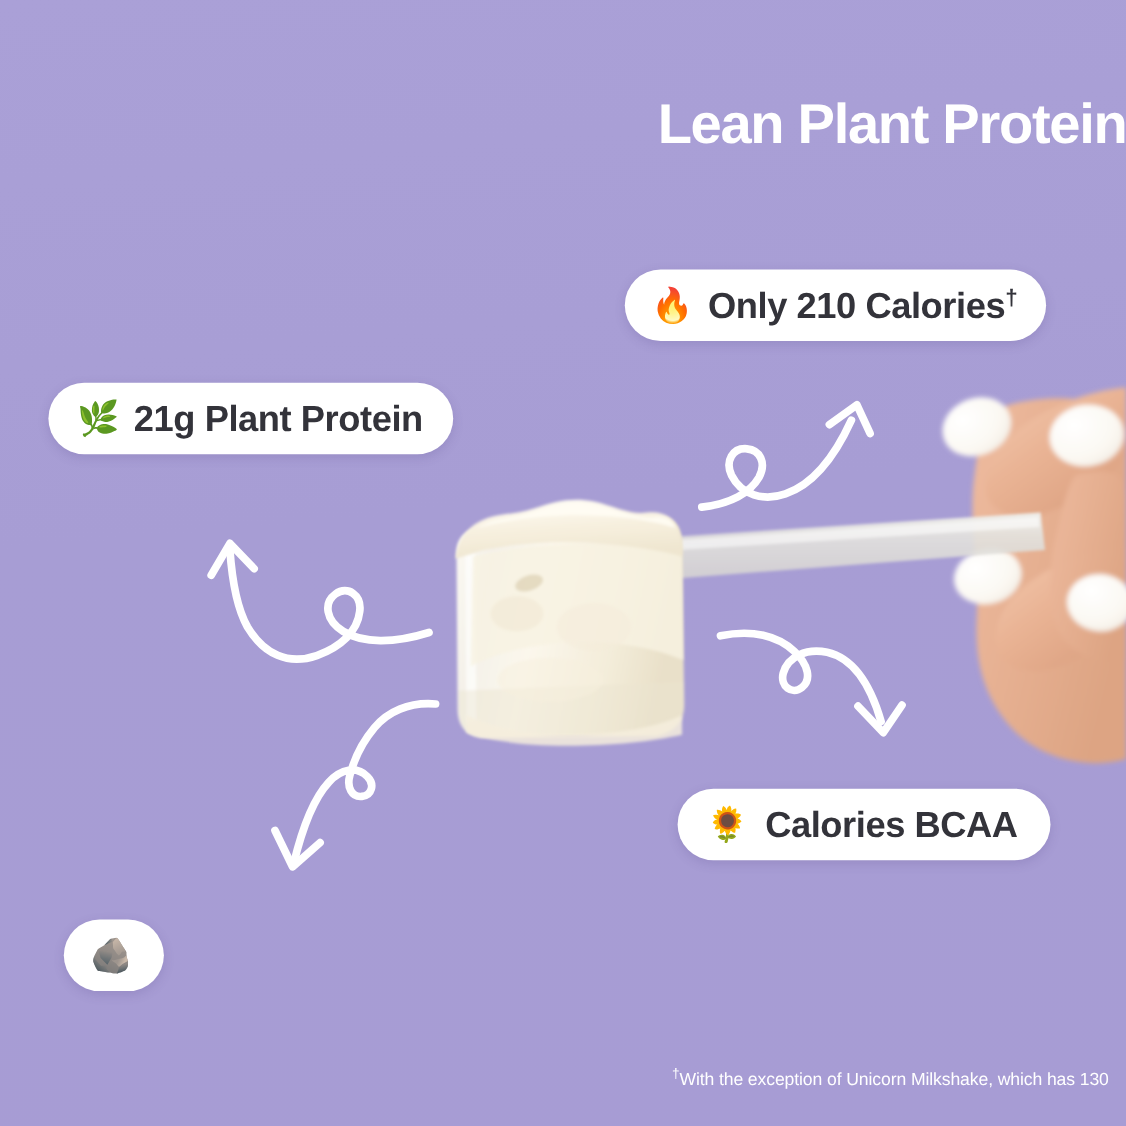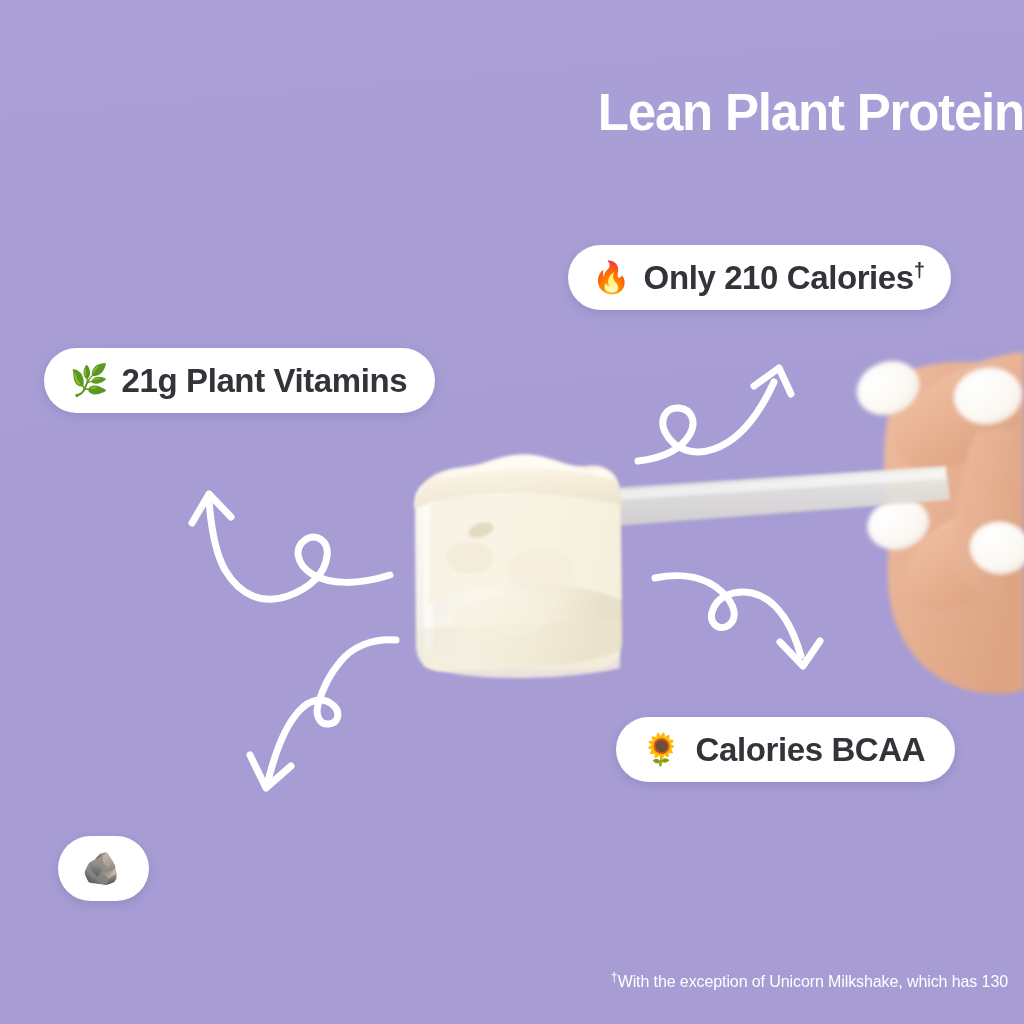--- a/index.html
+++ b/index.html
@@ -254,21 +254,21 @@
     </g>
   </svg>
 
   <div class="pill" id="pill-calories">
     <span class="emoji">🔥</span>
     <span class="ptext"><span>Only 210 Calories</span><sup>†</sup></span>
   </div>
 
   <div class="pill" id="pill-protein">
     <span class="emoji">🌿</span>
-    <span class="ptext">21g Plant Vitamins</span>
+    <span class="ptext">21g Plant Protein</span>
   </div>
 
   <div class="pill" id="pill-bcaa">
     <span class="emoji">🌻</span>
     <span class="ptext">Calories BCAA</span>
   </div>
 
   <div class="pill" id="pill-vitamins">
     <span class="emoji">🪨</span>
   </div>

